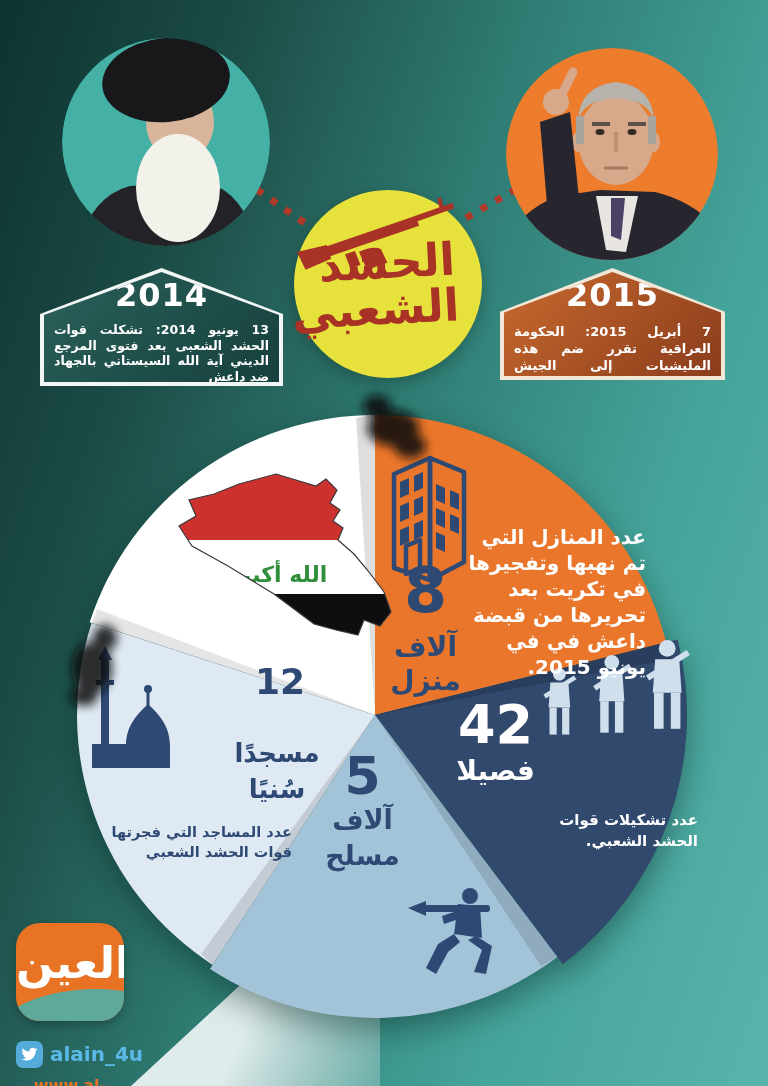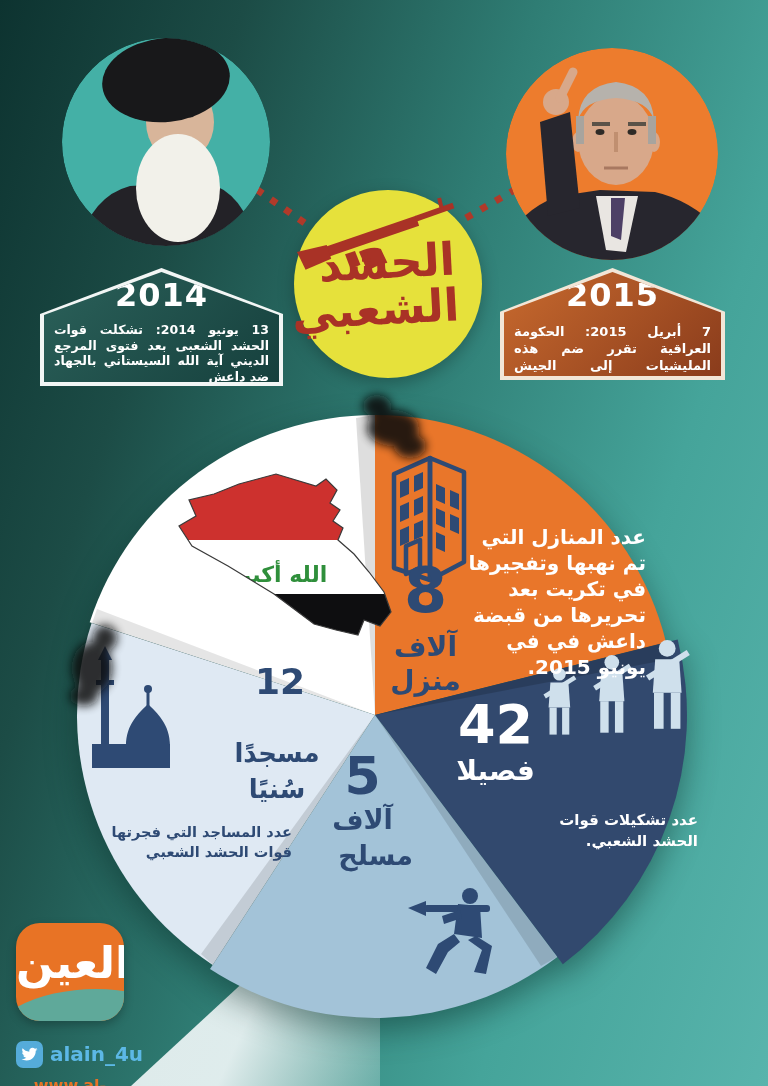--- a/index.html
+++ b/index.html
@@ -239,21 +239,21 @@
   <div class="abs num navy" style="left:383px;top:560px;width:85px;font-size:62px;line-height:1;">8</div>
   <div class="abs unit navy rtl" style="left:383px;top:630px;width:85px;font-size:28px;">آلاف</div>
   <div class="abs unit navy rtl" style="left:383px;top:664px;width:85px;font-size:28px;">منزل</div>
 
   <div class="abs num white" style="left:448px;top:698px;width:95px;font-size:54px;line-height:1;">42</div>
   <div class="abs unit white rtl" style="left:448px;top:754px;width:95px;font-size:28px;">فصيلا</div>
   <div class="abs desc white rtl" style="left:548px;top:810px;width:150px;font-size:15px;line-height:1.4;text-align:right;">عدد تشكيلات قوات الحشد الشعبي.</div>
 
   <div class="abs num navy" style="left:325px;top:750px;width:75px;font-size:52px;line-height:1;">5</div>
   <div class="abs unit navy rtl" style="left:320px;top:804px;width:85px;font-size:27px;">آلاف</div>
-  <div class="abs unit navy rtl" style="left:328px;top:840px;width:85px;font-size:27px;text-align:right;">مسلح</div>
+  <div class="abs unit navy rtl" style="left:320px;top:840px;width:85px;font-size:27px;">مسلح</div>
 
   <div class="abs num navy" style="left:235px;top:664px;width:90px;font-size:36px;line-height:1;">12</div>
   <div class="abs unit navy rtl" style="left:222px;top:738px;width:110px;font-size:26px;">مسجدًا</div>
   <div class="abs unit navy rtl" style="left:222px;top:774px;width:110px;font-size:26px;">سُنيًا</div>
   <div class="abs desc navy rtl" style="left:110px;top:822px;width:182px;font-size:14.5px;line-height:1.4;text-align:right;">عدد المساجد التي فجرتها قوات الحشد الشعبي</div>
 
   <div class="abs logo-box">
     <div class="logo-teal"></div>
     <div class="logo-word">العين</div>
   </div>

